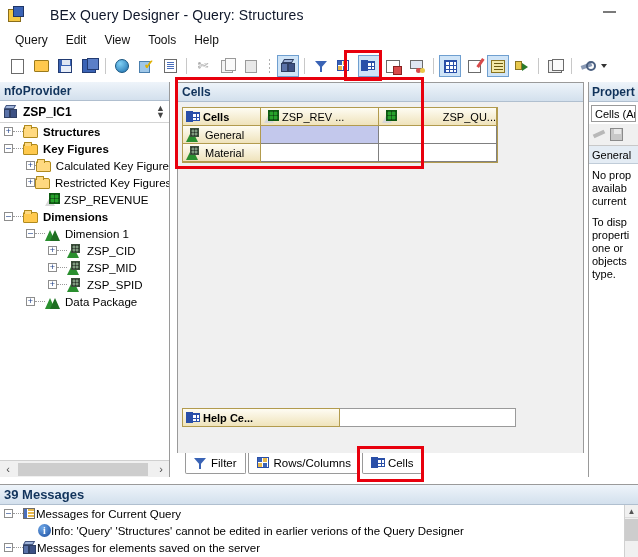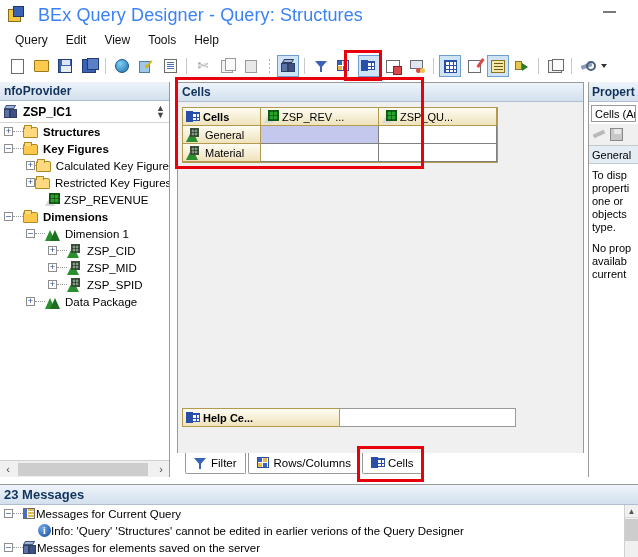--- a/index.html
+++ b/index.html
@@ -19,21 +19,21 @@
     position: absolute; left:0; top:0; width:638px; height:30px;
     background:#ffffff;
     display:flex; align-items:center;
   }
   .title-icon { margin-left:8px; width:18px; height:18px; position:relative; }
   .title-icon .sq1 { position:absolute; left:0; top:3px; width:13px;height:13px;
     background:#f5c842; border:1px solid #8a6d1a; }
   .title-icon .sq2 { position:absolute; left:5px; top:0px; width:11px;height:11px;
     background:#3a63b5; border:1px solid #1e3566; }
   .title-text {
-    margin-left:12px; font-size:18px; color:#3b82f6;
+    margin-left:24px; font-size:14px; color:#0f172a;
     font-family:"Liberation Sans", sans-serif; letter-spacing:0.1px;
   }
   .win-min {
     position:absolute; right:22px; top:11px; width:13px; height:2px;
     background:#7a7a7a;
   }
 
   
   .menubar {
     position:absolute; left:0; top:30px; width:638px; height:20px;
@@ -173,21 +173,21 @@
   .grow { display:flex; }
   .gcell {
     border-right:1px solid #b29b4e;
     border-bottom:1px solid #b29b4e;
     height:18px; display:flex; align-items:center; padding-left:3px;
     font-size:11px; background:#fff; overflow:hidden; white-space:nowrap;
   }
   .gcell.hdr { background:linear-gradient(#fefcf3,#efe3bb); font-weight:bold; }
   .gcell.hdrcol { background:linear-gradient(#fefcf3,#efe3bb); font-weight:normal; }
   .gcell.rowhdr { background:linear-gradient(#fefcf3,#efe3bb); }
-  .gcell.last { border-right:1px solid #b29b4e; }
+  .gcell.last { border-right:1px solid #b29b4e;justify-content:space-between; }
   .gcell.data { background:#fff; border-right:1px solid #808080; border-bottom:1px solid #808080;}
   .gcell.data.selected { background:#c3c8ec; }
   .col-a { width:78px; } .col-b { width:118px; } .col-c { width:118px; }
 
   .cellsicon { width:14px;height:12px; position:relative; flex:0 0 14px; margin-right:3px;}
   .cellsicon .blue { position:absolute; left:0;top:0; width:7px;height:11px; background:#2a4fa8; }
   .cellsicon .gridp { position:absolute; left:5px; top:1px; width:9px;height:9px;
     background:#fff; border:1px solid #2a4fa8;
     background-image:
       linear-gradient(to right, #2a4fa8 1px, transparent 1px),
@@ -684,36 +684,36 @@
   <div class="props">
     <div class="props-title">Propert</div>
     <div class="props-combo">Cells (Are</div>
     <div class="props-tools">
       <span class="i-pencil"></span>
       <span class="i-disksm" style="margin-left:4px;"></span>
     </div>
     <div class="props-sect">General</div>
     <div class="props-text">
       <p>
+        <span>No prop</span><br>
+        <span>availab</span><br>
+        <span>current</span>
+      </p>
+      <p>
         <span>To disp</span><br>
         <span>properti</span><br>
         <span>one or </span><br>
         <span>objects</span><br>
         <span>type.</span>
       </p>
-      <p>
-        <span>No prop</span><br>
-        <span>availab</span><br>
-        <span>current</span>
-      </p>
     </div>
   </div>
 
   <div class="msgpanel">
-    <div class="msg-hdr">23 Messages</div>
+    <div class="msg-hdr">39 Messages</div>
 
     <div class="msg-row" style="padding-left:4px;">
       <span class="exp">–</span>
       <span class="dots"></span>
       <span class="msgicon">
           <i class="bg"></i>
           <i class="s1"></i>
           <i class="s2"></i>
           <i class="s3"></i>
           <i class="s4"></i>

